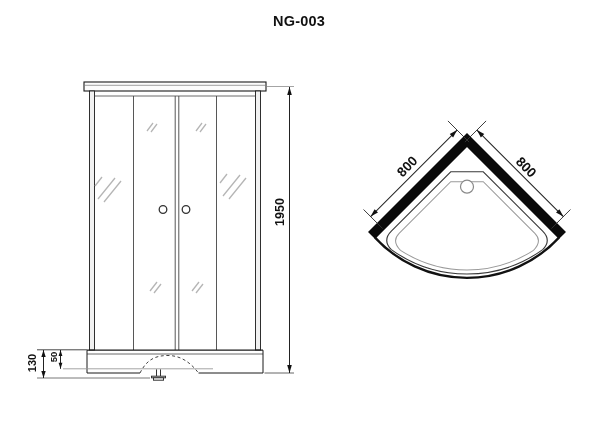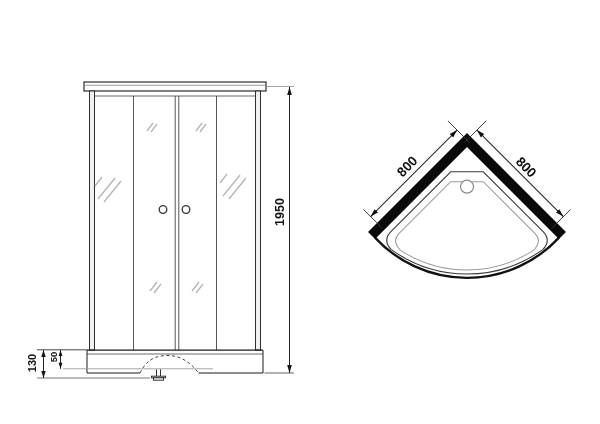--- a/index.html
+++ b/index.html
@@ -8,20 +8,21 @@
   .title{position:absolute;left:244px;top:13px;width:110px;text-align:center;
          font-size:14.5px;font-weight:700;color:#111;letter-spacing:.2px;}
   svg{position:absolute;overflow:visible;}
   .dimtext{font-family:"Liberation Sans",sans-serif;font-weight:700;fill:#111;}
 </style>
 </head>
 <body>
 
 <div class="canvas">
 
+  <div class="title">NG-003</div>
 
   <svg width="280" height="315" viewBox="20 75 280 315" style="left:20px;top:75px;">
 
     <g>
       <rect x="84" y="82" width="182" height="9" fill="#fcfcfc" stroke="#1a1a1a" stroke-width="1.1"></rect>
       <line x1="84.5" y1="85.3" x2="265.5" y2="85.3" stroke="#777" stroke-width="0.7"></line>
     </g>
 
     <rect x="89.5" y="91" width="5" height="259" fill="#f1f1f1" stroke="#1a1a1a" stroke-width="0.9"></rect>
     <rect x="255.5" y="91" width="5" height="259" fill="#f1f1f1" stroke="#1a1a1a" stroke-width="0.9"></rect>

